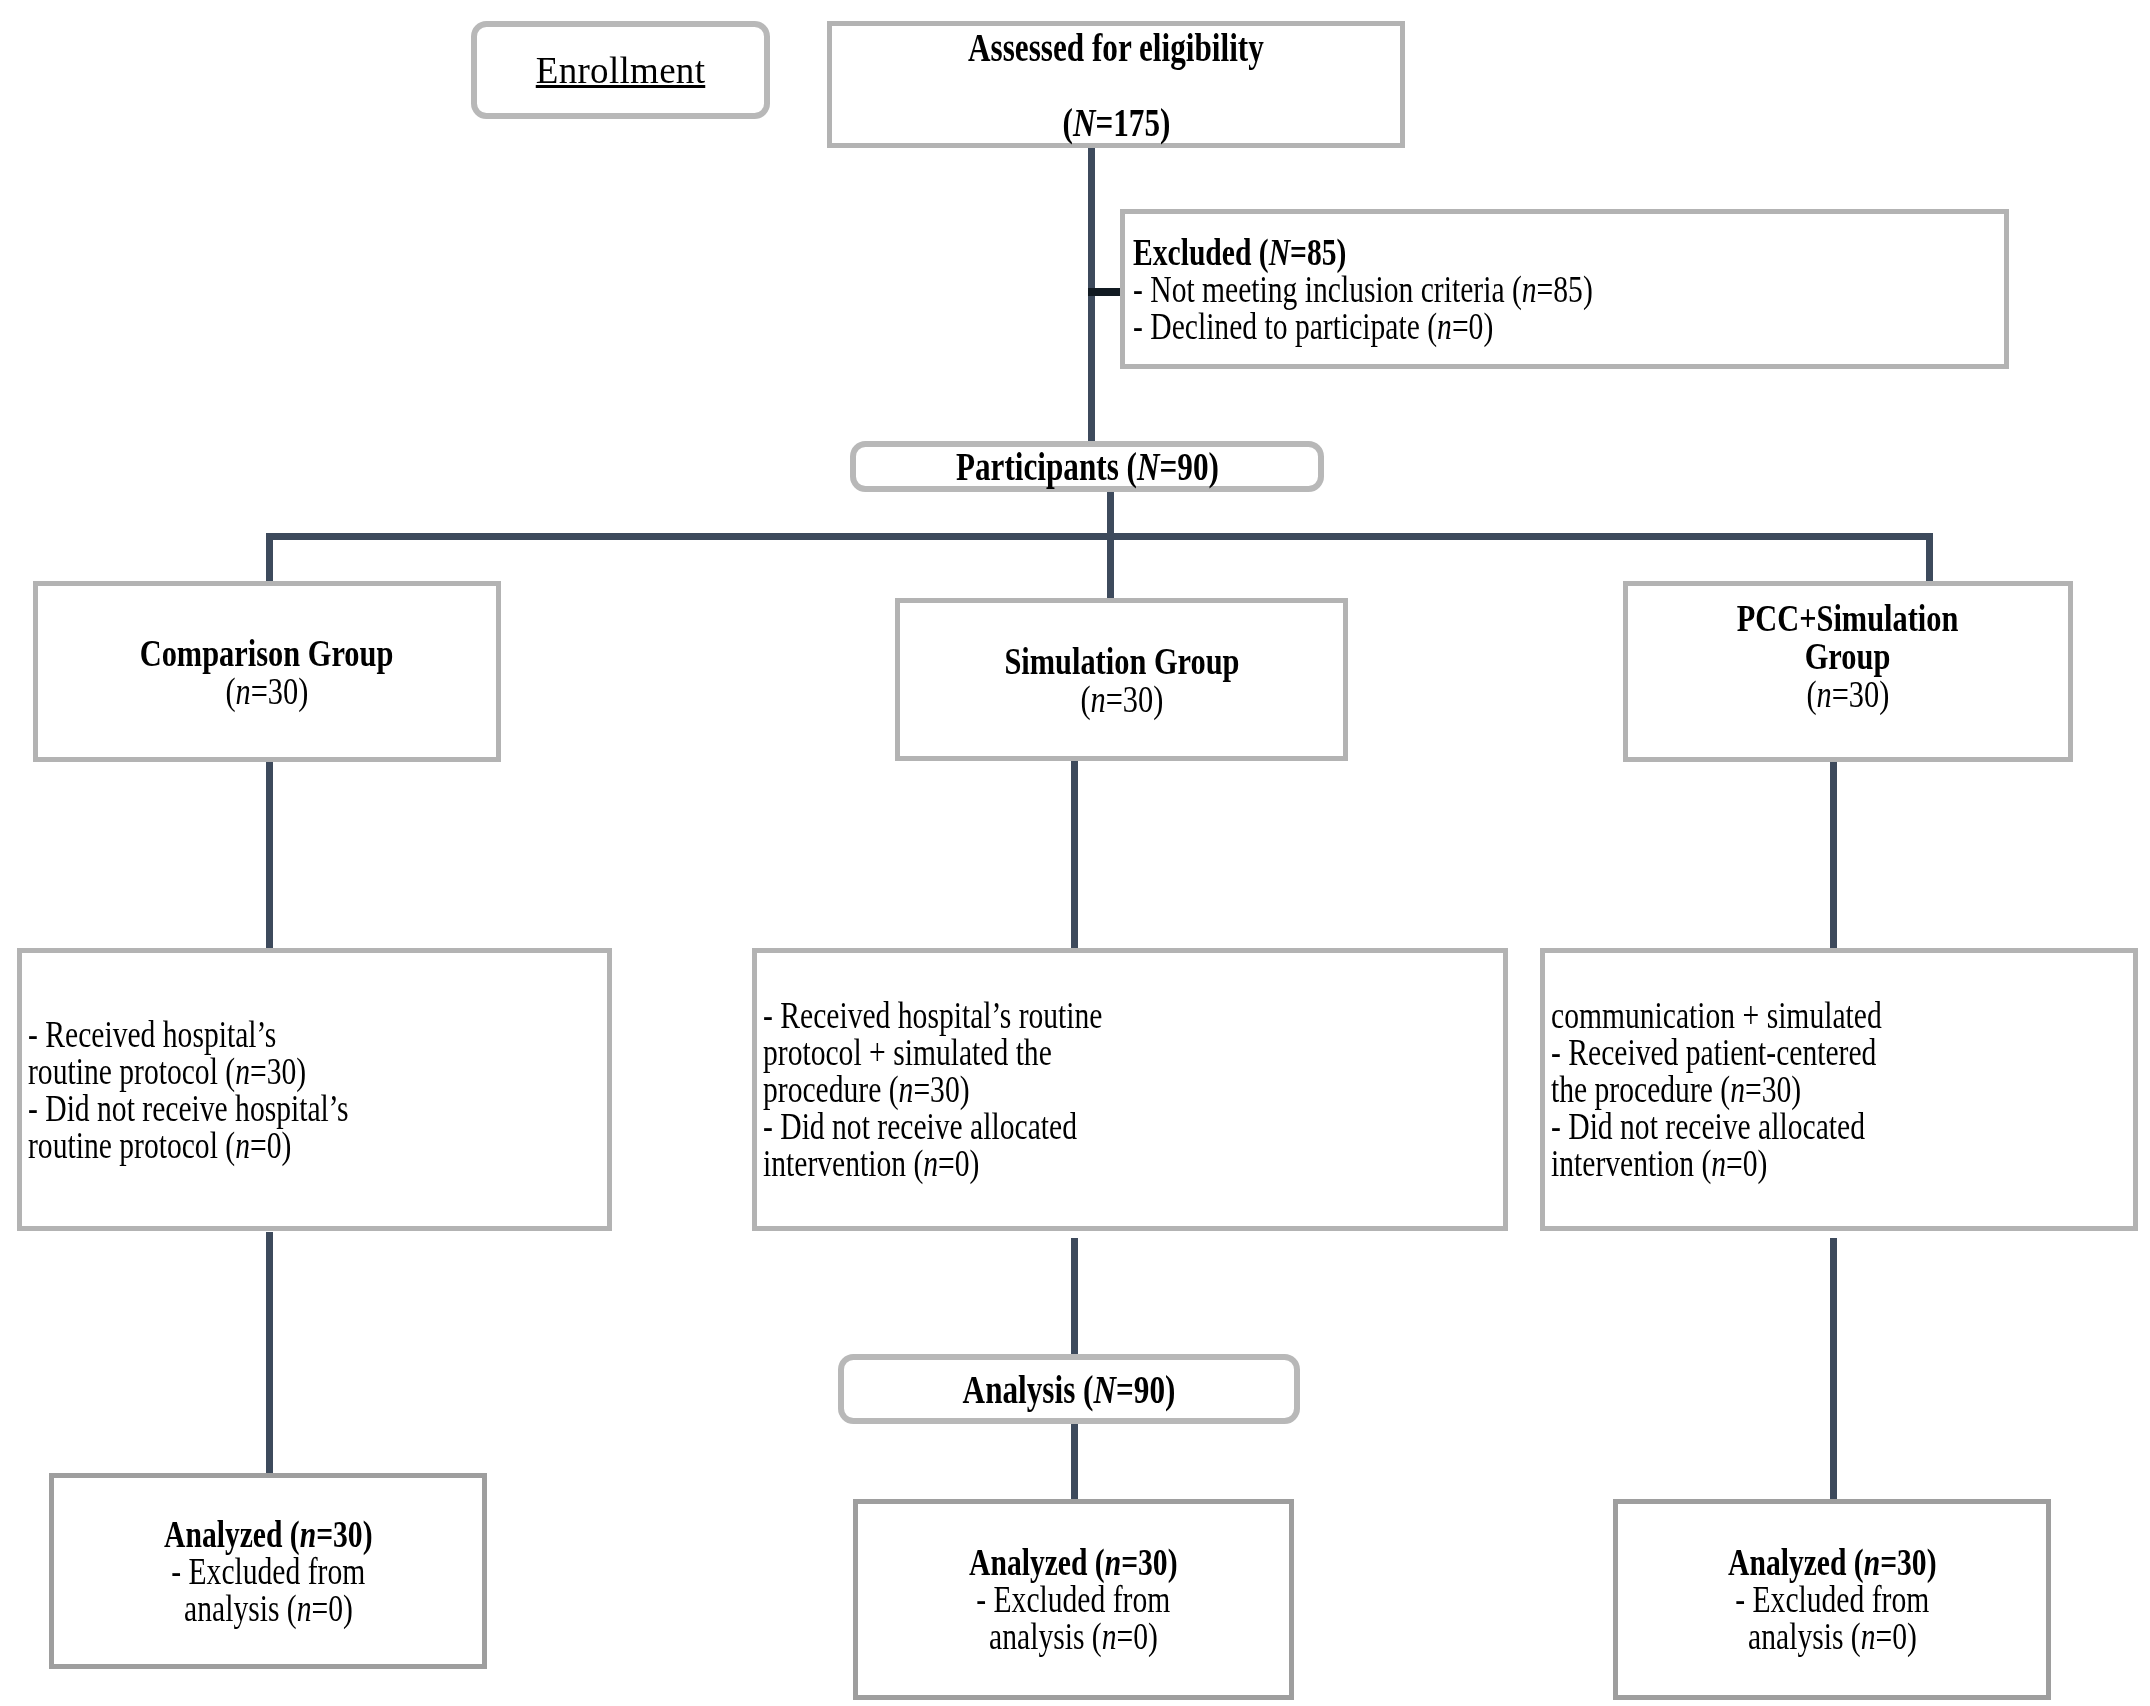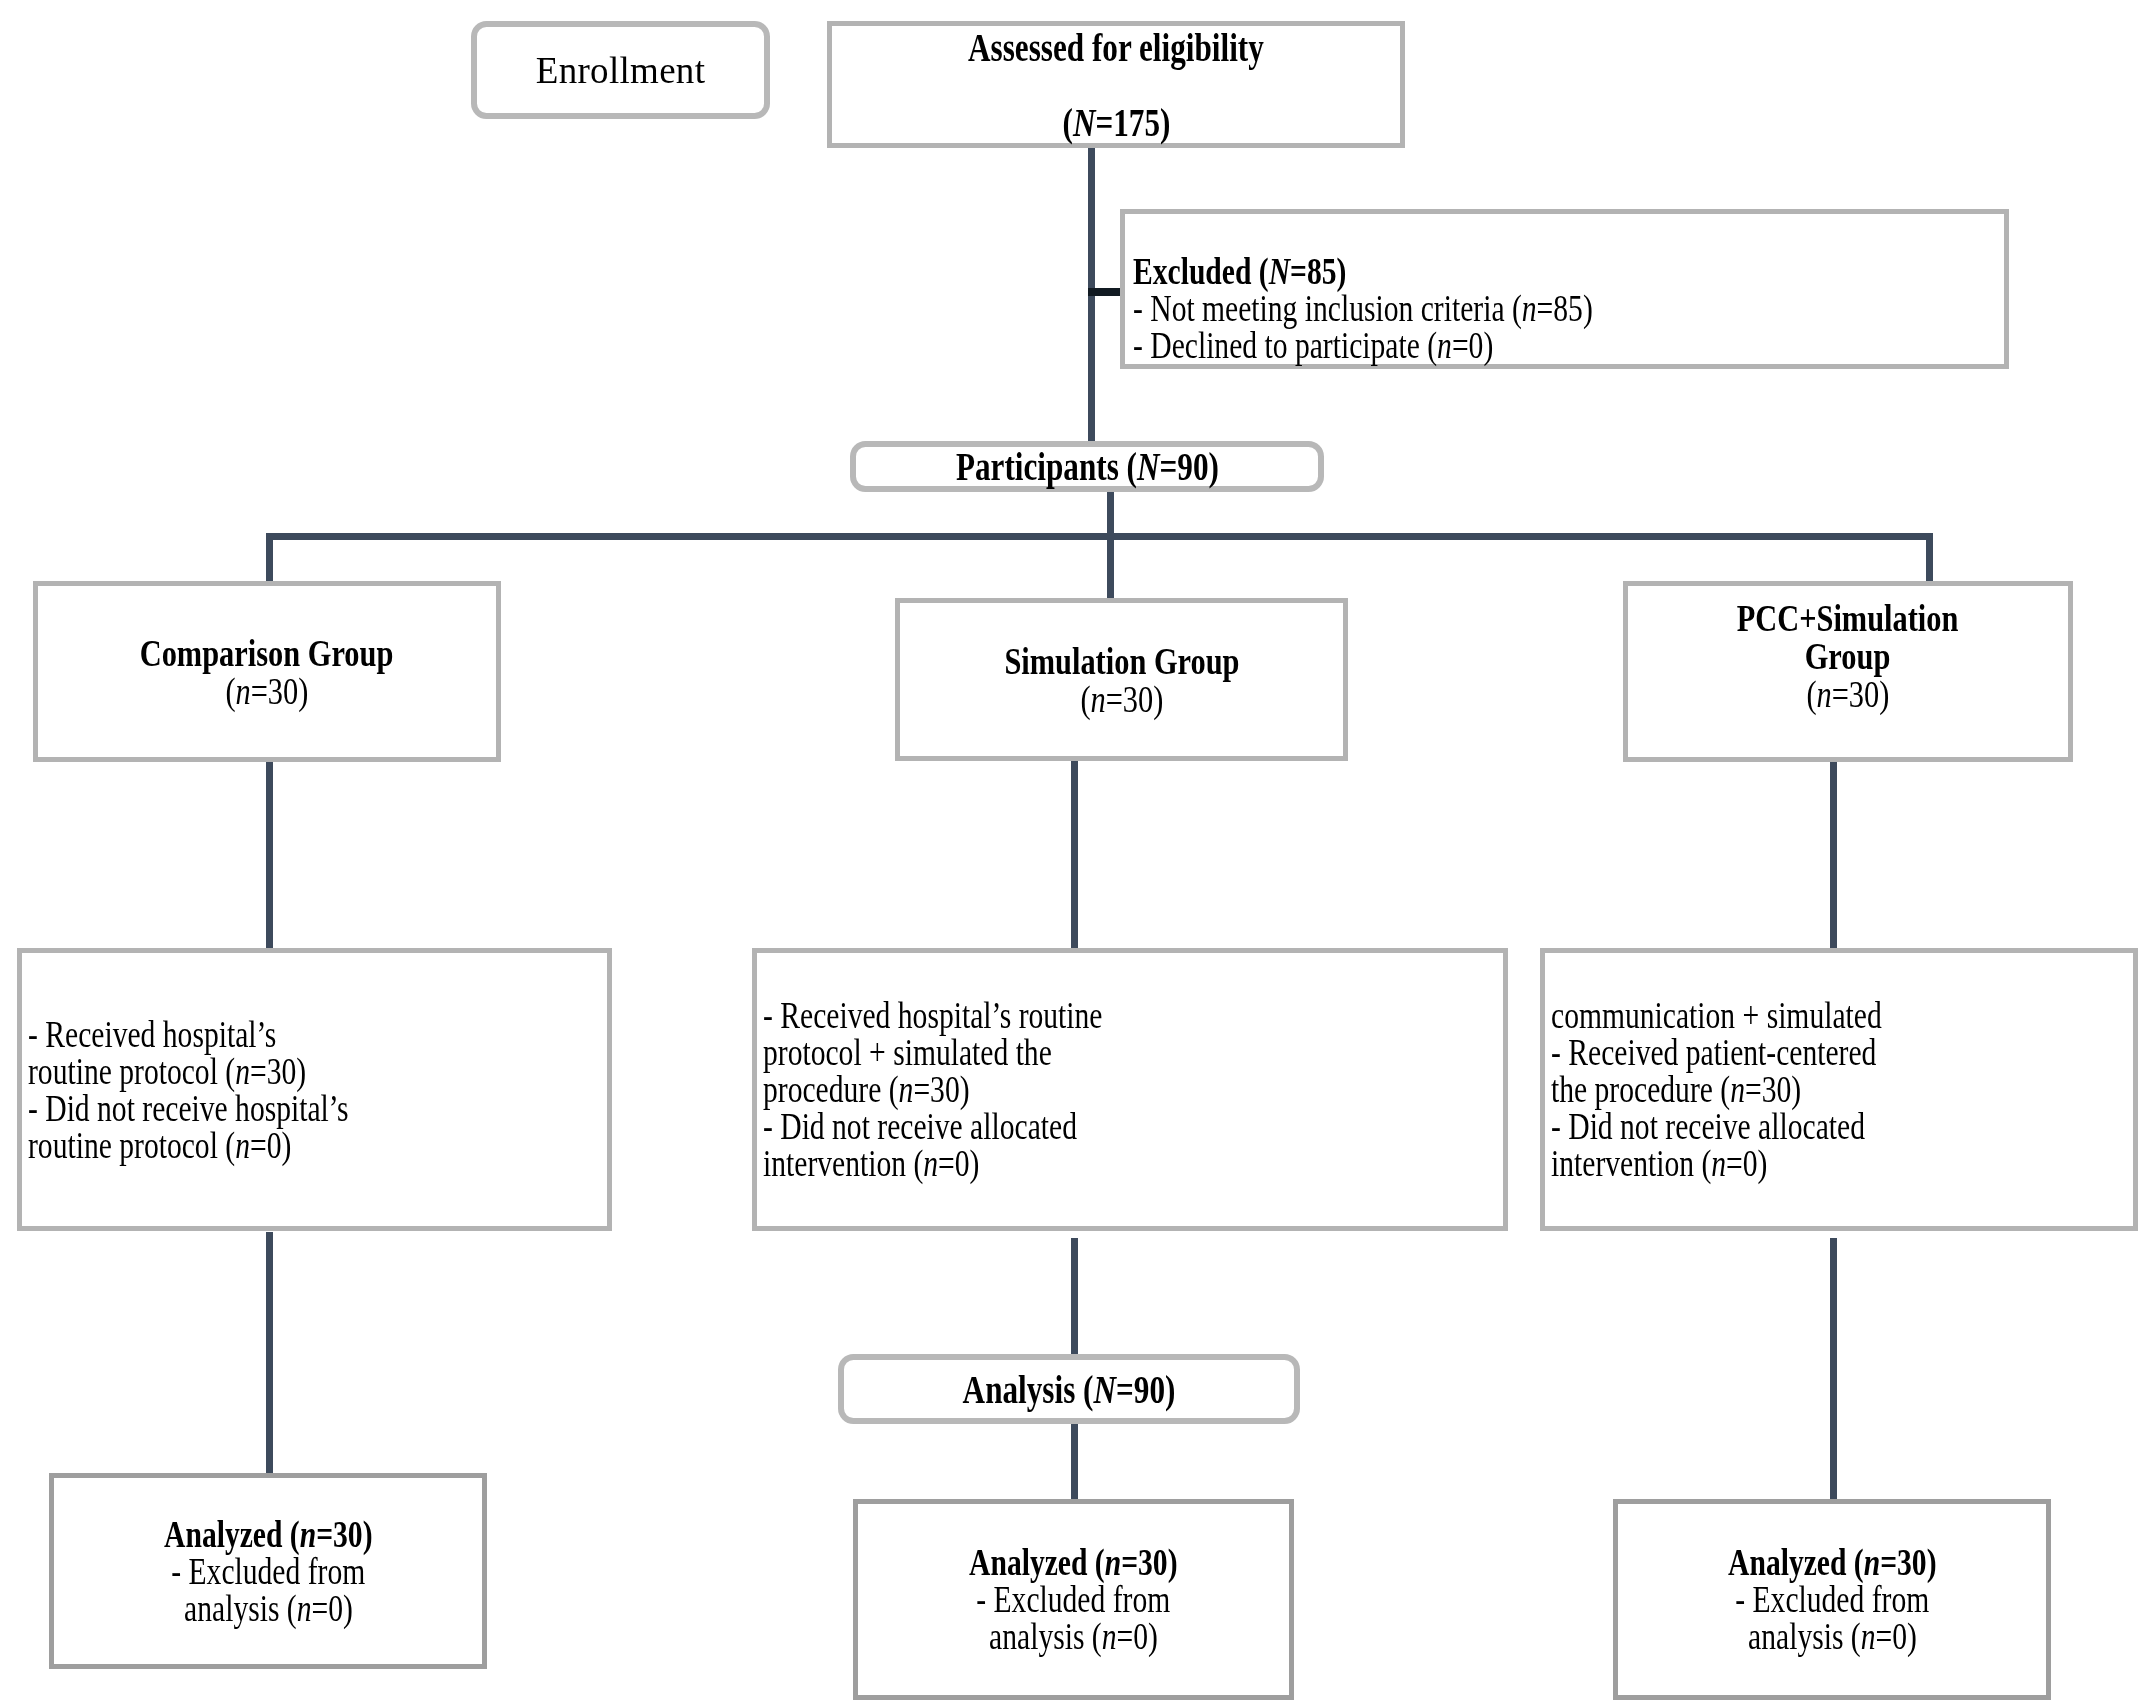--- a/index.html
+++ b/index.html
@@ -42,21 +42,21 @@
     width:100%;
     line-height:1.0;
     white-space:nowrap;
   }
   .center{text-align:center;}
   .left{text-align:left;}
   .b{font-weight:700;}
   .it{font-style:italic;}
 
   
-  .t-enroll{font-size:37px;letter-spacing:0.3px;}
+  .t-enroll{font-size:37px;letter-spacing:0.3px;text-decoration:underline;}
   .t-head{font-size:39px;}
   .t-body{font-size:37px;}
   .t-group{font-size:38px;}
   .t-interv{font-size:37px;}
   .t-analyzed{font-size:37px;}
 
   
   .squeeze{
     display:inline-block;
     transform:scaleX(0.80);
@@ -99,21 +99,21 @@
 
   <div class="box rnd" style="left:471px;top:21.3px;width:299px;height:98px;">
     <span class="ln center t-enroll">Enrollment</span>
   </div>
 
   <div class="box sq" style="left:827px;top:21.3px;width:578px;height:127px;gap:36px;">
     <span class="ln center t-head b"><span class="squeeze">Assessed for eligibility</span></span>
     <span class="ln center t-head b"><span class="squeeze"><span>(</span><span class="it">N</span><span>=175)</span></span></span>
   </div>
 
-  <div class="box sq lines" style="left:1120px;top:209px;width:889px;height:160px;align-items:flex-start;justify-content:flex-end;">
+  <div class="box sq lines" style="left:1120px;top:209px;width:889px;height:160px;align-items:flex-start;justify-content:center;">
     <span class="ln left t-body b"><span class="squeeze-l"><span>Excluded (</span><span class="it">N</span><span>=85)</span></span></span>
     <span class="ln left t-body"><span class="squeeze-l"><span>- Not meeting inclusion criteria (</span><span class="it">n</span><span>=85)</span></span></span>
     <span class="ln left t-body"><span class="squeeze-l"><span>- Declined to participate (</span><span class="it">n</span><span>=0)</span></span></span>
   </div>
 
   <div class="box rnd" style="left:850px;top:441px;width:474px;height:51px;">
     <span class="ln center t-head b"><span class="squeeze"><span>Participants (</span><span class="it">N</span><span>=90)</span></span></span>
   </div>
 
   <div class="box sq" style="left:33px;top:581px;width:468px;height:181px;">

